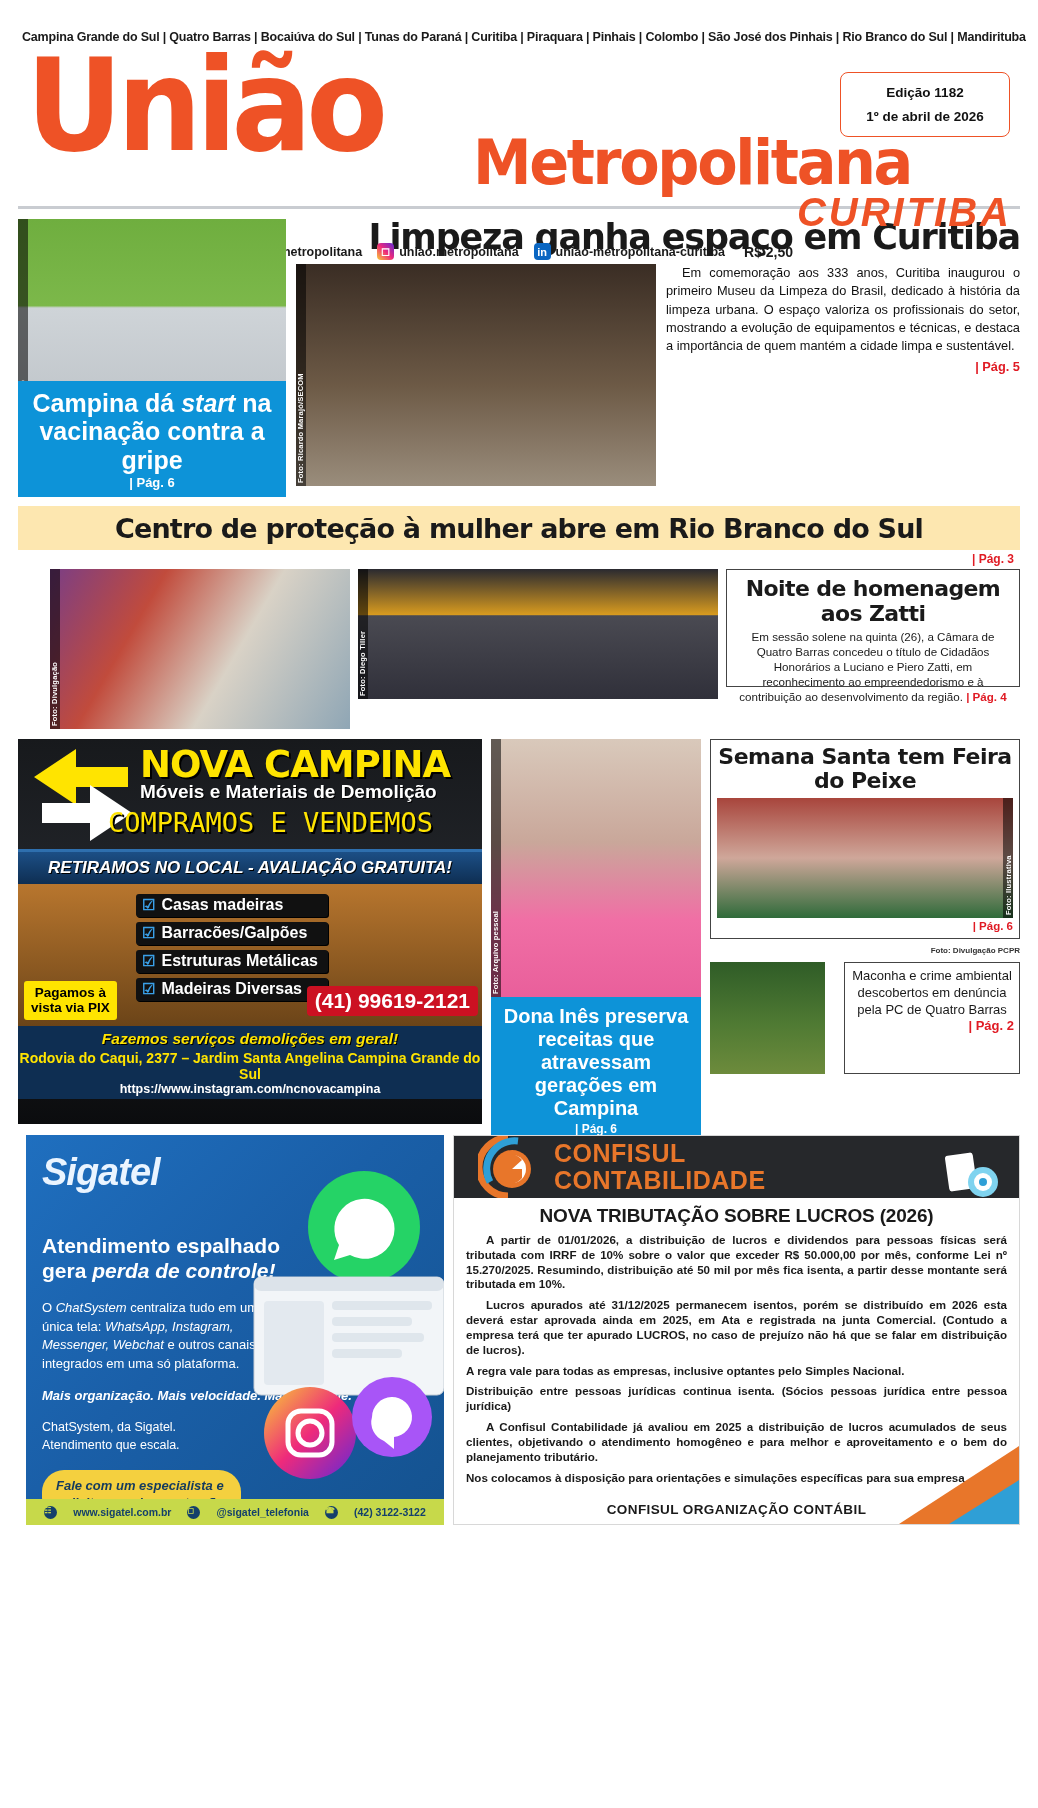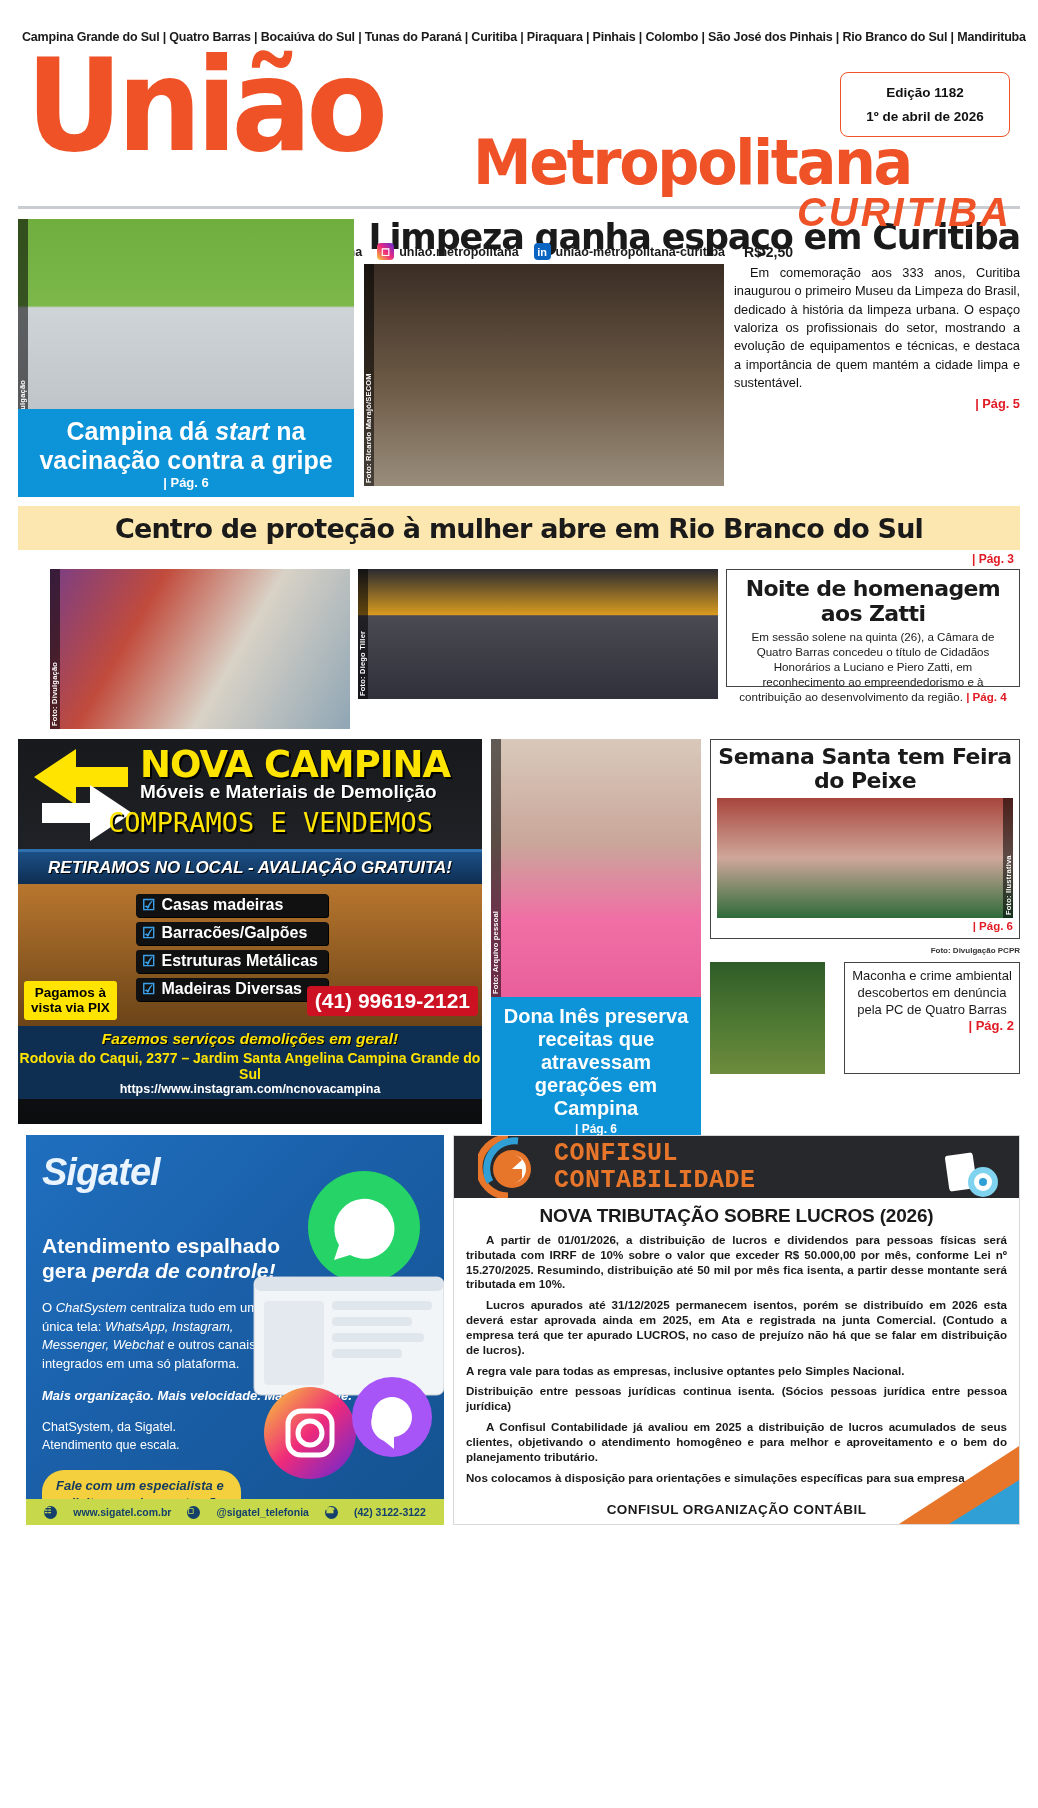--- a/index.html
+++ b/index.html
@@ -81,21 +81,21 @@
     font-size:7.5px; font-weight:700; color:#fff;
     background:rgba(0,0,0,0.55); padding:3px 1px; letter-spacing:0.2px;
     display:flex; align-items:flex-end; justify-content:flex-start;
   }
   .credit.right { left:auto; right:-1px; }
   .pg { color:#e01b24; font-weight:800; }
   .pg-w { color:#fff; font-weight:800; }
 
   
   .block1 { display:flex; gap:10px; margin-top:10px; height:278px; }
-  .b1-left { width:336px; position:relative; }
+  .b1-left { width:268px; position:relative; }
   .b1-photo { width:100%; height:228px; }
   .cap-blue {
     background:#0d93d8; color:#fff; text-align:center;
     font-weight:800; font-size:25px; line-height:1.14;
     padding:8px 6px 6px 6px;
     position:absolute; left:0; right:0; bottom:0;
   }
   .cap-blue .pgl { font-size:13px; display:block; margin-top:2px; }
   .b1-right { flex:1; }
   .headline1 {
@@ -259,21 +259,21 @@
   
   .ad-cf {
     flex:1; border:1px solid #d8d8d8; background:#fff;
     display:flex; flex-direction:column; position:relative; overflow:hidden;
   }
   .cf-top {
     background:#26282b; height:84px; position:relative;
     display:flex; align-items:center; padding-left:24px; gap:14px;
   }
   .cf-mark { width:62px; height:62px; position:relative; }
-  .cf-name { color:#e8762a; font-weight:800; font-size:25px; line-height:1.08; letter-spacing:0.5px;font-family:Liberation Mono, monospace; }
+  .cf-name { color:#e8762a; font-weight:800; font-size:25px; line-height:1.08; letter-spacing:0.5px; }
   .cf-green { height:7px; background:#3db54a; transform:skewY(-1.6deg); margin-top:-3px; }
   .cf-h {
     text-align:center; font-size:19px; font-weight:800; padding:10px 6px 6px;
     letter-spacing:-0.2px;
   }
   .cf-body { padding:0 12px 6px; font-size:11.6px; line-height:1.28; text-align:justify; font-weight:700; }
   .cf-body p { margin-bottom:6px; text-indent:20px; }
   .cf-body p.noind { text-indent:0; }
   .cf-contact {
     text-align:center; font-size:13.5px; font-weight:800; line-height:1.34;

